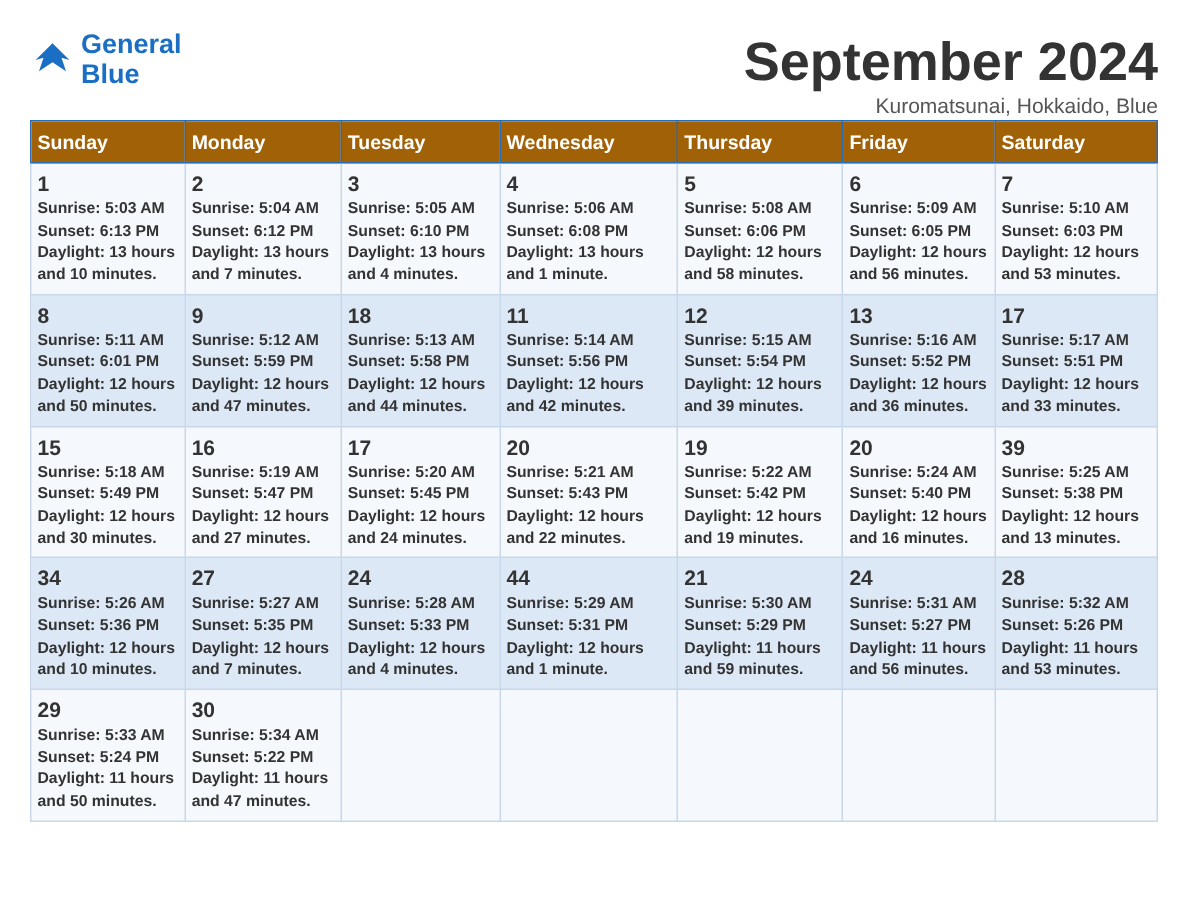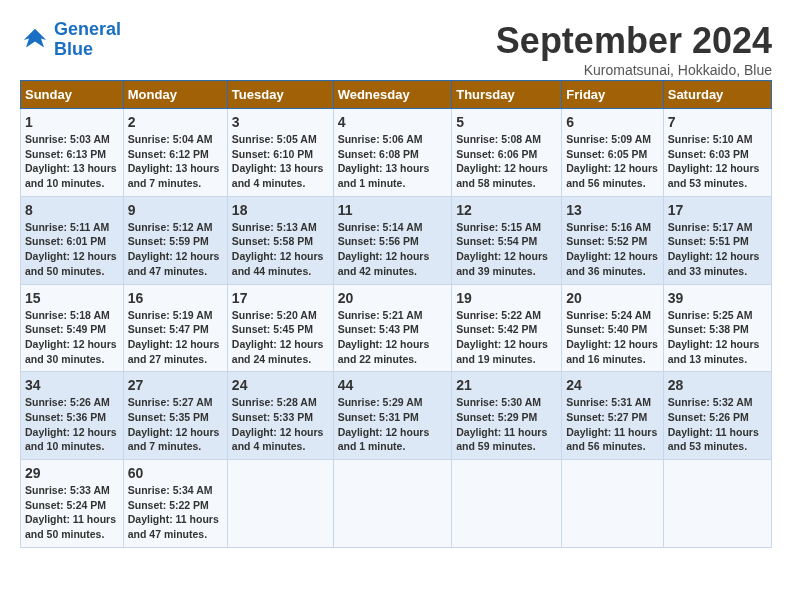--- a/index.html
+++ b/index.html
@@ -247,21 +247,21 @@
           <span class="day-number">28</span>
 <div class="day-info">Sunrise: 5:32 AM<br>Sunset: 5:26 PM<br>Daylight: 11 hours and 53 minutes.</div>
         </td>
       </tr>
       <tr>
         <td>
           <span class="day-number">29</span>
 <div class="day-info">Sunrise: 5:33 AM<br>Sunset: 5:24 PM<br>Daylight: 11 hours and 50 minutes.</div>
         </td>
         <td>
-          <span class="day-number">60</span>
+          <span class="day-number">30</span>
 <div class="day-info">Sunrise: 5:34 AM<br>Sunset: 5:22 PM<br>Daylight: 11 hours and 47 minutes.</div>
         </td>
         <td class="empty-cell"></td>
         <td class="empty-cell"></td>
         <td class="empty-cell"></td>
         <td class="empty-cell"></td>
         <td class="empty-cell"></td>
       </tr>
     </tbody>
 </table>

